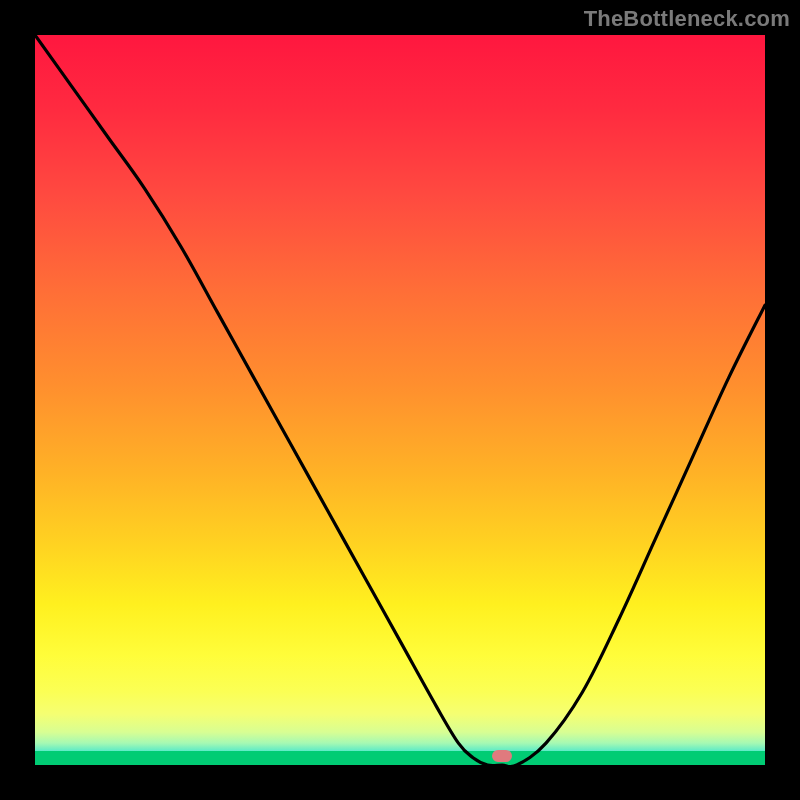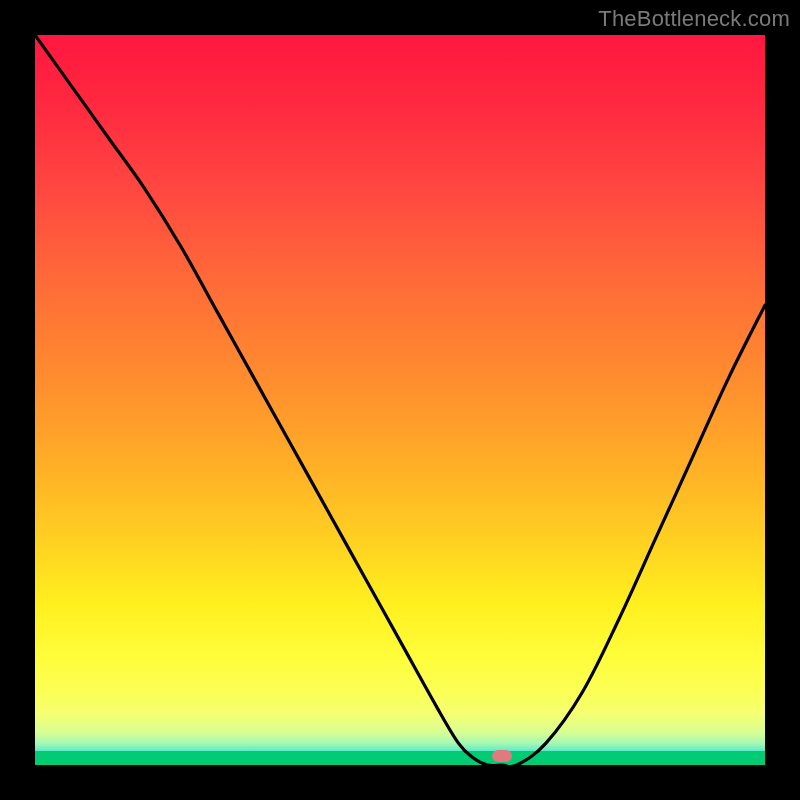--- a/index.html
+++ b/index.html
@@ -18,21 +18,21 @@
     width: 800px;
     height: 800px;
     background: #000;
   }
   .watermark {
     position: absolute;
     top: 6px;
     right: 10px;
     color: #7a7a7a;
     font-size: 22px;
-    font-weight: 400;
+    font-weight: 700;
     letter-spacing: 0.2px;
     z-index: 20;
   }
   .plot-area {
     position: absolute;
     left: 35px;
     top: 35px;
     width: 730px;
     height: 730px;
     overflow: hidden;

